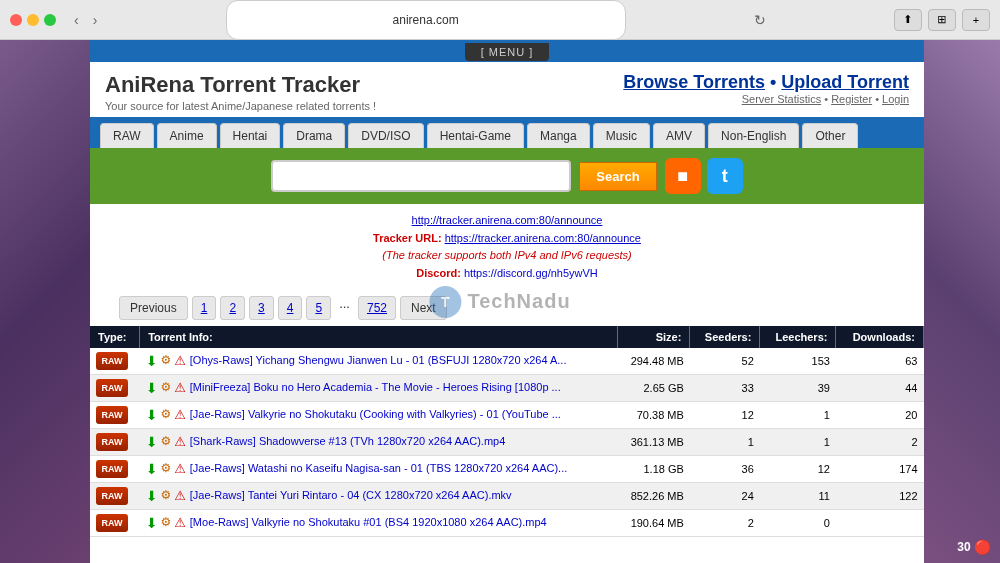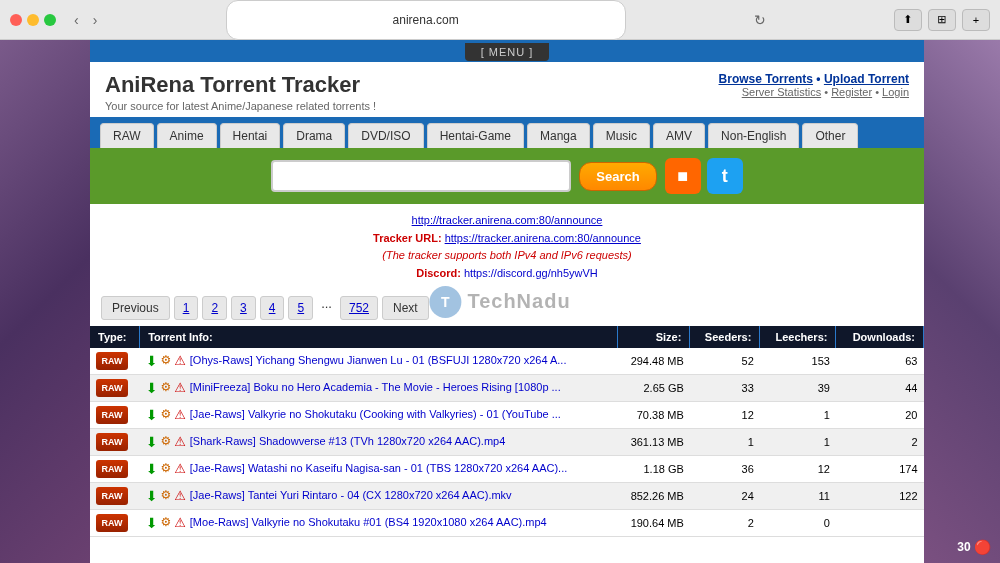--- a/index.html
+++ b/index.html
@@ -118,21 +118,21 @@
     }
     .site-subtitle {
       font-size: 11px;
       color: #666;
       margin-top: 2px;
     }
     .header-right {
       text-align: right;
     }
     .browse-upload {
-      font-size: 12px;
+      font-size: 18px;
       font-weight: bold;
       color: #003399;
     }
     .browse-upload a { color: #003399; text-decoration: underline; cursor: pointer; }
     .header-links {
       font-size: 11px;
       color: #666;
     }
     .header-links a { color: #666; text-decoration: underline; margin-top: 40px; }
 
@@ -172,21 +172,21 @@
       padding: 0 8px;
       font-size: 14px;
       background: white;
     }
     .search-button {
       background: linear-gradient(to bottom, #ffaa00, #ff8800);
       border: 1px solid #cc6600;
       color: white;
       font-weight: bold;
       padding: 6px 16px;
-      border-radius: 12px;
+      border-radius: 0;
       cursor: pointer;
       font-size: 13px;
     }
     .social-icons { display: flex; gap: 6px; }
     .social-icon {
       width: 36px; height: 36px;
       border-radius: 6px;
       display: flex; align-items: center; justify-content: center;
       font-size: 18px;
       cursor: pointer;
@@ -205,21 +205,21 @@
     .tracker-url-label { color: #cc0000; font-weight: bold; }
     .tracker-url-link { color: #0000cc; text-decoration: underline; }
     .tracker-note { color: #cc0000; font-style: italic; }
     .discord-label { color: #cc0000; font-weight: bold; }
     .discord-link { color: #0000cc; }
 
     
     .pagination {
       display: flex;
       align-items: flex-start;
-      padding: 6px 11px;
+      padding: 6px 29px;
       gap: 4px;
       font-size: 13px;
     }
     .page-btn {
       padding: 4px 10px;
       background: #e8e8e8;
       border: 1px solid #ccc;
       border-radius: 3px;
       cursor: pointer;
       font-size: 12px;

